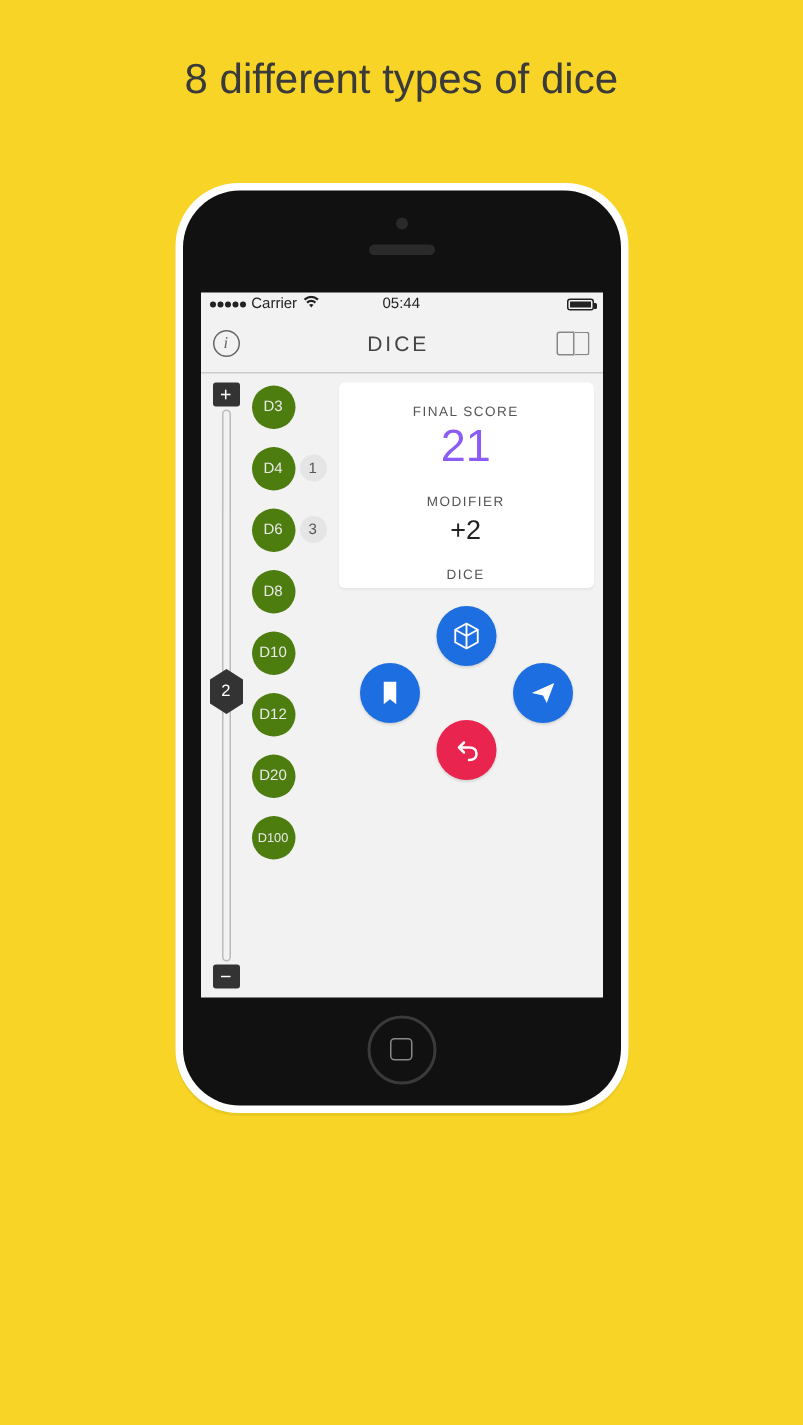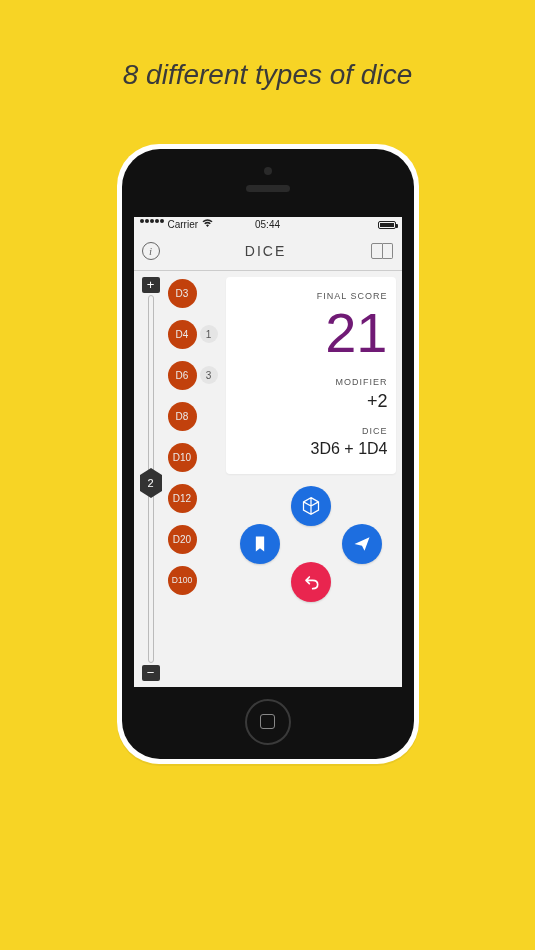--- a/index.html
+++ b/index.html
@@ -11,23 +11,22 @@
       display: flex;
       flex-direction: column;
       align-items: center;
       overflow: hidden;
     }
     .promo-text {
       text-align: center;
       color: #3a3a3a;
       font-size: 28px;
       font-weight: 300;
-      margin-top: 56px;
+      margin-top: 34px;
       line-height: 1.35;
-      font-style: italic;
     }
     .phone {
       margin-top: 50px;
       width: 302px;
       height: 620px;
       background: #fff;
       border-radius: 42px;
       position: relative;
       box-shadow: 0 2px 0 rgba(0,0,0,0.05);
     }
@@ -83,21 +82,21 @@
     }
     .status-bar {
       height: 16px;
       display: flex;
       align-items: center;
       justify-content: space-between;
       padding: 0 6px;
       font-size: 10px;
       color: #222;
     }
-    .status-left { display: flex; align-items: flex-start; gap: 4px; }
+    .status-left { display: flex; align-items: center; gap: 4px; }
     .signal-dots { display: flex; gap: 1px; }
     .signal-dots span { width: 4px; height: 4px; border-radius: 50%; background: #222; }
     .wifi { font-size: 10px; }
     .status-time { position: absolute; left: 50%; transform: translateX(-50%); font-size: 10px; font-weight: 500; }
     .battery {
       width: 18px; height: 8px;
       border: 1px solid #222;
       border-radius: 2px;
       position: relative;
     }
@@ -203,21 +202,21 @@
       gap: 12px;
       padding-top: 2px;
     }
     .dice-row {
       display: flex;
       align-items: center;
       gap: 3px;
     }
     .dice-chip {
       width: 29px; height: 29px;
-      background: #c2410c;
+      background: #4d7c0f;
       color: #eaeaea;
       border-radius: 50%;
       font-size: 10px;
       display: flex;
       align-items: center;
       justify-content: center;
       flex-shrink: 0;
     }
     .dice-chip.wide { font-size: 8.5px; }
     .dice-count {
@@ -231,34 +230,34 @@
       justify-content: center;
     }
     .main-panel {
       flex: 1;
       display: flex;
       flex-direction: column;
     }
     .score-card {
       background: #fff;
       border-radius: 4px;
-      padding: 14px 8px 16px;
-      text-align: right;
+      padding: 14px 8px 0;
+      text-align: center;
       box-shadow: 0 1px 2px rgba(0,0,0,0.05);
     }
     .section-label {
       font-size: 9px;
       letter-spacing: 1px;
       color: #555;
       margin-bottom: 4px;
     }
     .final-score {
-      font-size: 56px;
+      font-size: 30px;
       font-weight: 400;
-      color: #701a75;
+      color: #8b5cf6;
       line-height: 1;
       margin-bottom: 16px;
     }
     .modifier-val {
       font-size: 18px;
       color: #222;
       margin-bottom: 14px;
     }
     .dice-expr {
       font-size: 16px;
@@ -373,21 +372,20 @@
           </div>
         </div>
 
         <div class="main-panel">
           <div class="score-card">
             <div class="section-label">FINAL SCORE</div>
             <div class="final-score">21</div>
             <div class="section-label">MODIFIER</div>
             <div class="modifier-val">+2</div>
             <div class="section-label">DICE</div>
-            <div class="dice-expr">3D6 + 1D4</div>
           </div>
 
           <div class="action-cluster">
             <div class="act-btn act-blue act-top">
               <svg viewBox="0 0 24 24">
                   <path d="M12 2 L21 7 L21 17 L12 22 L3 17 L3 7 Z M12 2 L12 12 M12 12 L3 7 M12 12 L21 7 M12 12 L12 22" fill="none" stroke="#fff" stroke-width="1.5"></path>
                 </svg>
             </div>
             <div class="act-btn act-blue act-left">
               <svg viewBox="0 0 24 24">

